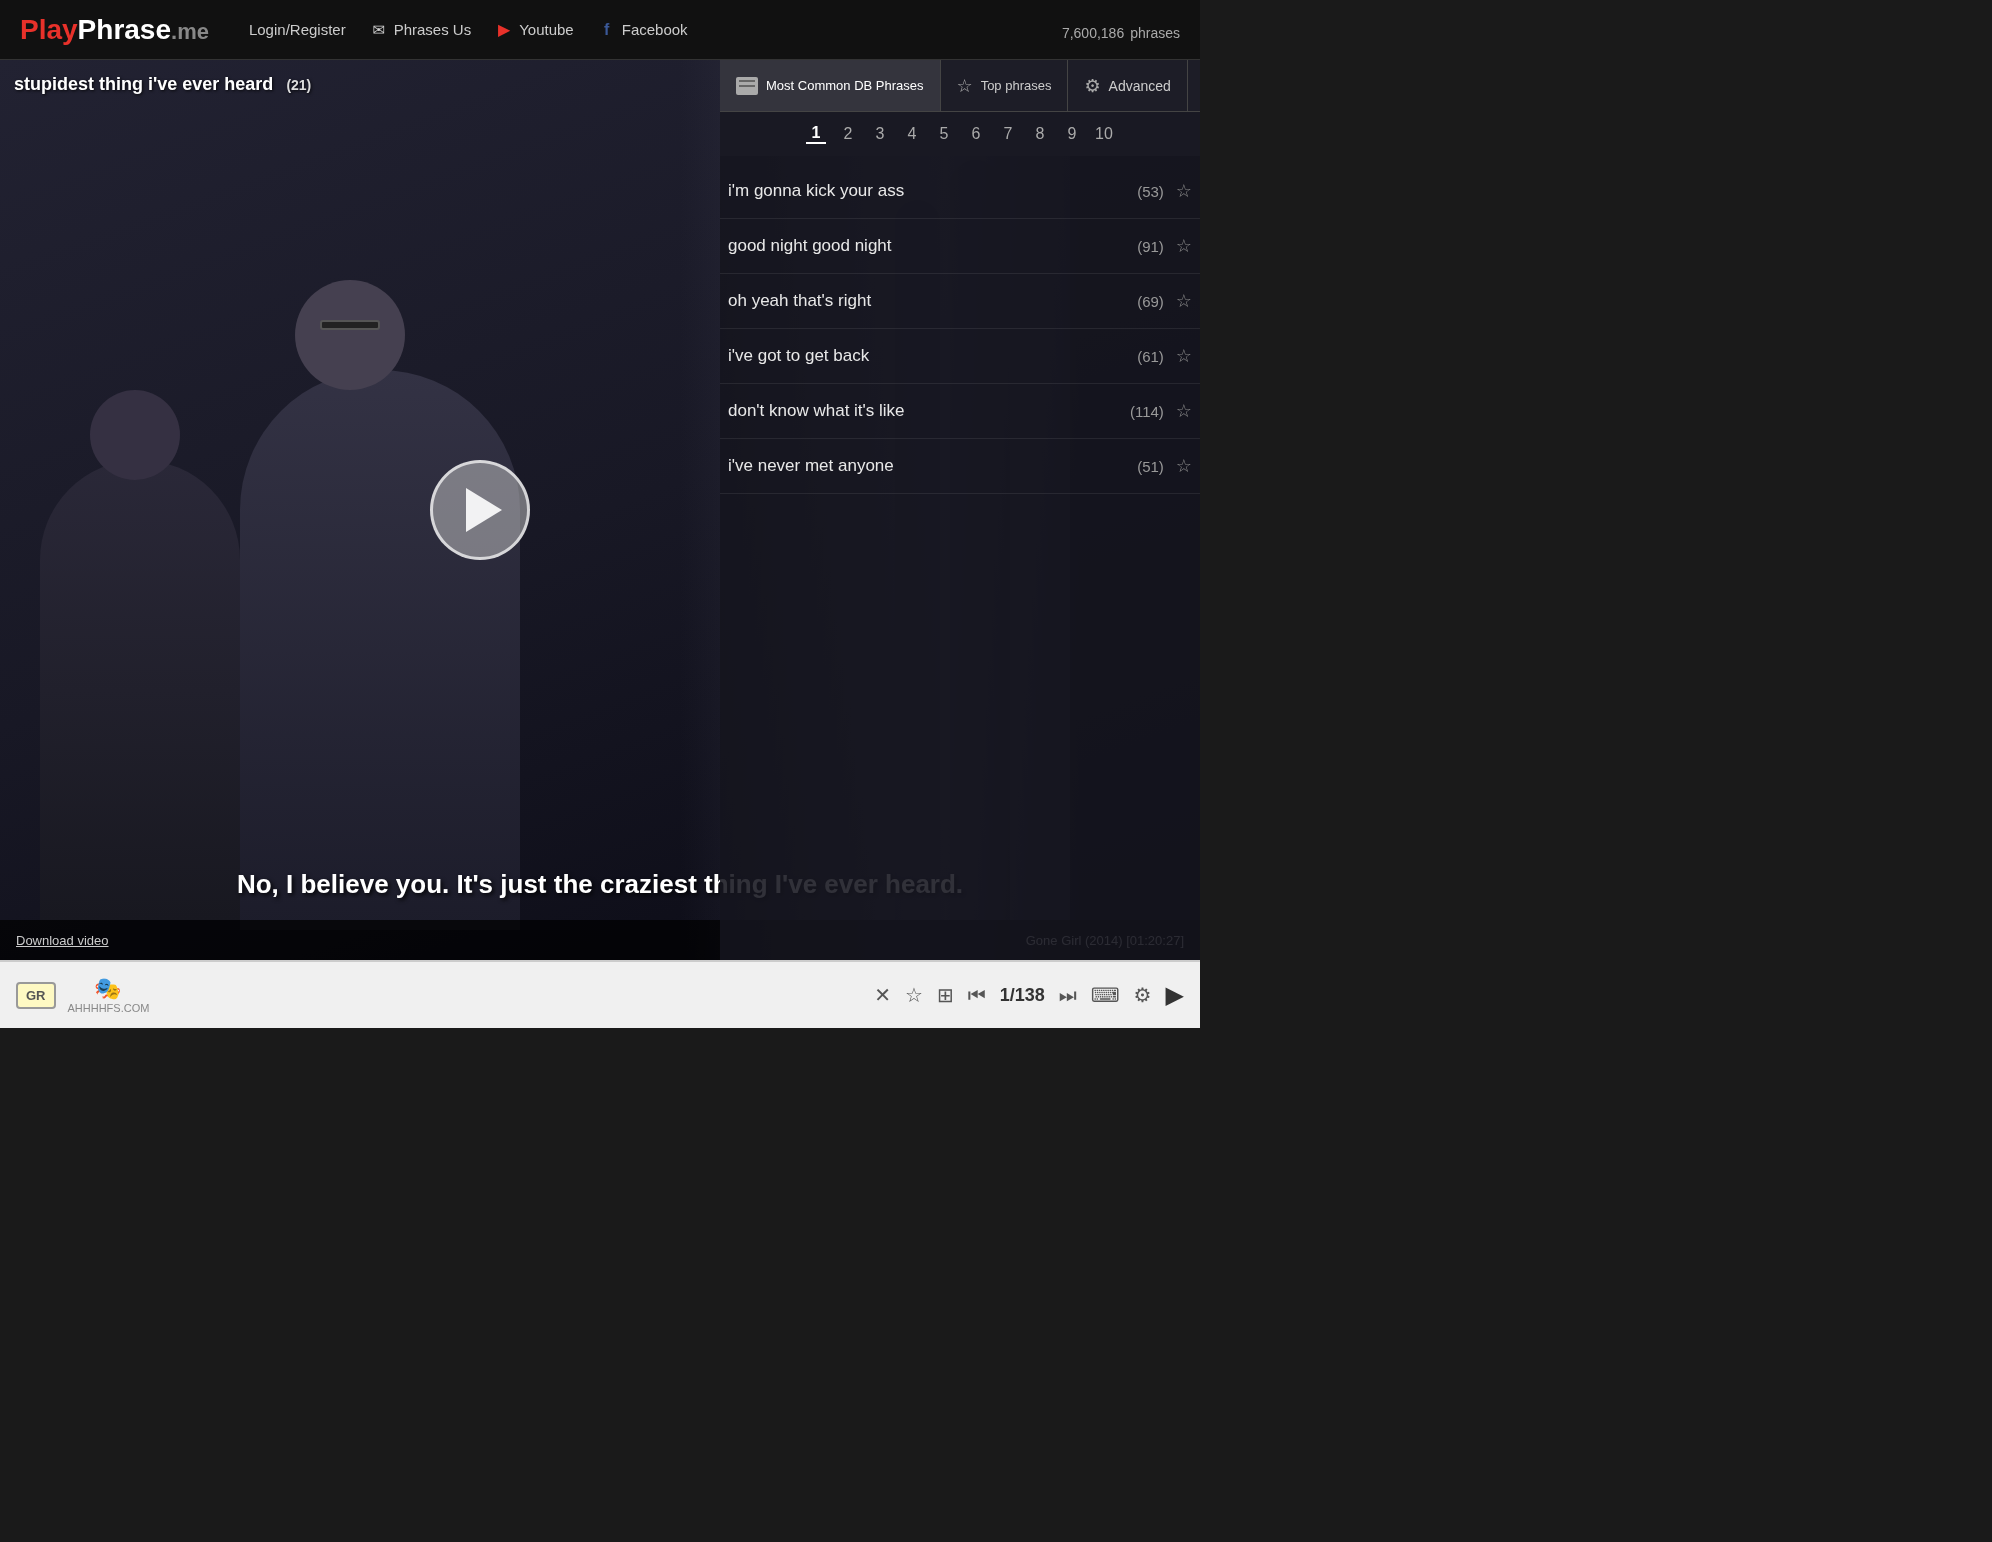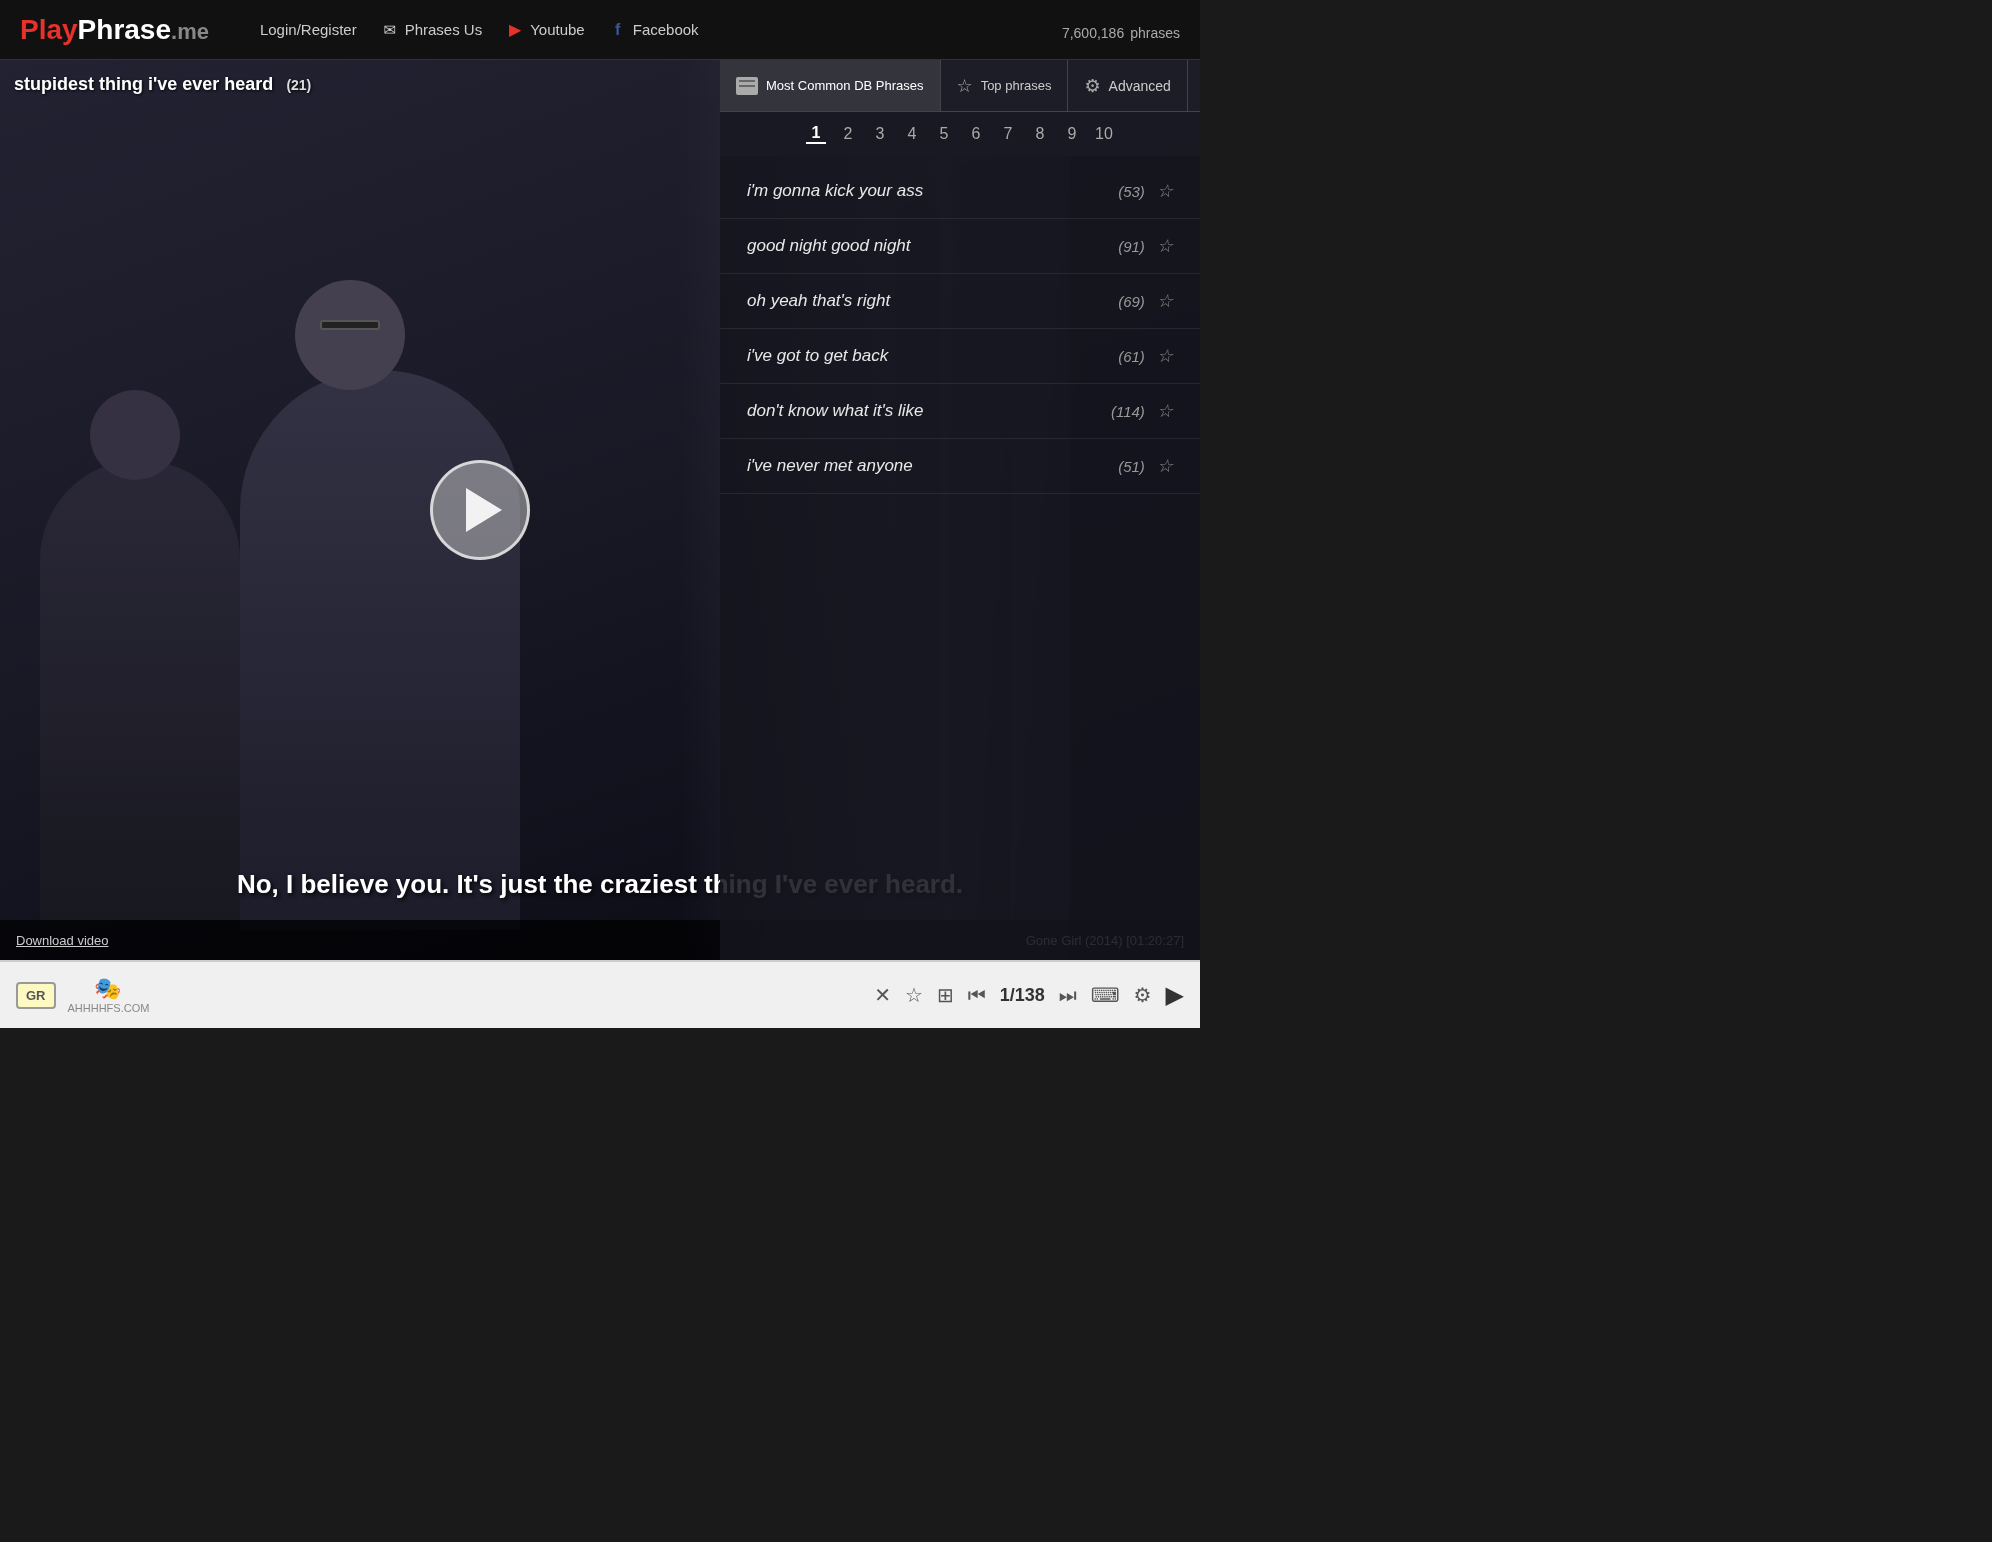--- a/index.html
+++ b/index.html
@@ -17,21 +17,21 @@
       display: flex;
       align-items: center;
       padding: 0 20px;
       height: 60px;
       border-bottom: 1px solid #333;
     }
     .logo {
       font-size: 28px;
       font-weight: bold;
       color: white;
-      margin-right: 51px;
+      margin-right: 40px;
     }
     .logo-play { color: #e8312a; }
     .logo-phrase { color: white; }
     .logo-me { color: #888; font-size: 22px; }
 
     .nav-links {
       display: flex;
       align-items: center;
       gap: 24px;
       flex: 1;
@@ -239,24 +239,23 @@
     
     .phrase-list {
       flex: 1;
       overflow-y: auto;
       padding: 8px 0;
     }
 
     .phrase-item {
       display: flex;
       align-items: center;
-      padding: 16px 27px;
+      padding: 16px 8px;
       border-bottom: 1px solid rgba(255,255,255,0.08);
       cursor: pointer;
-      font-style: italic;
     }
 
     .phrase-text {
       color: #e8e8e8;
       font-size: 17px;
       flex: 1;
     }
 
     .phrase-count-badge {
       color: #999;

